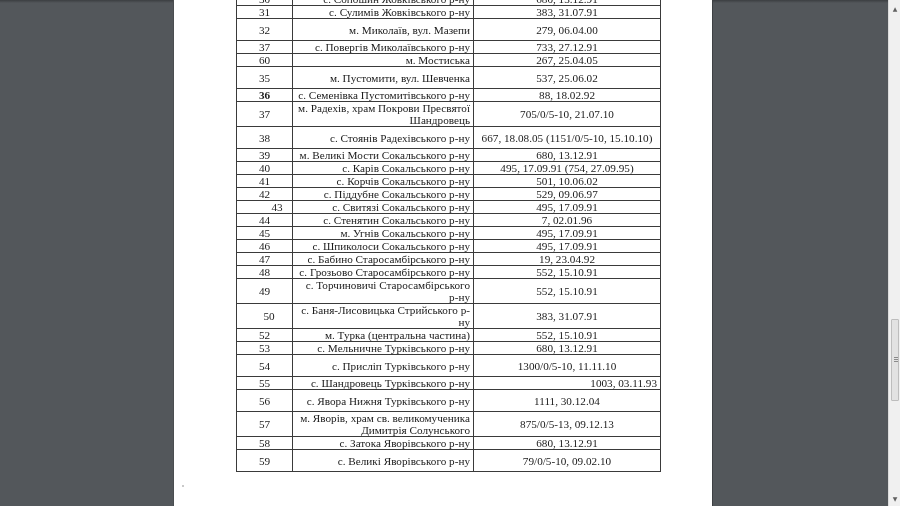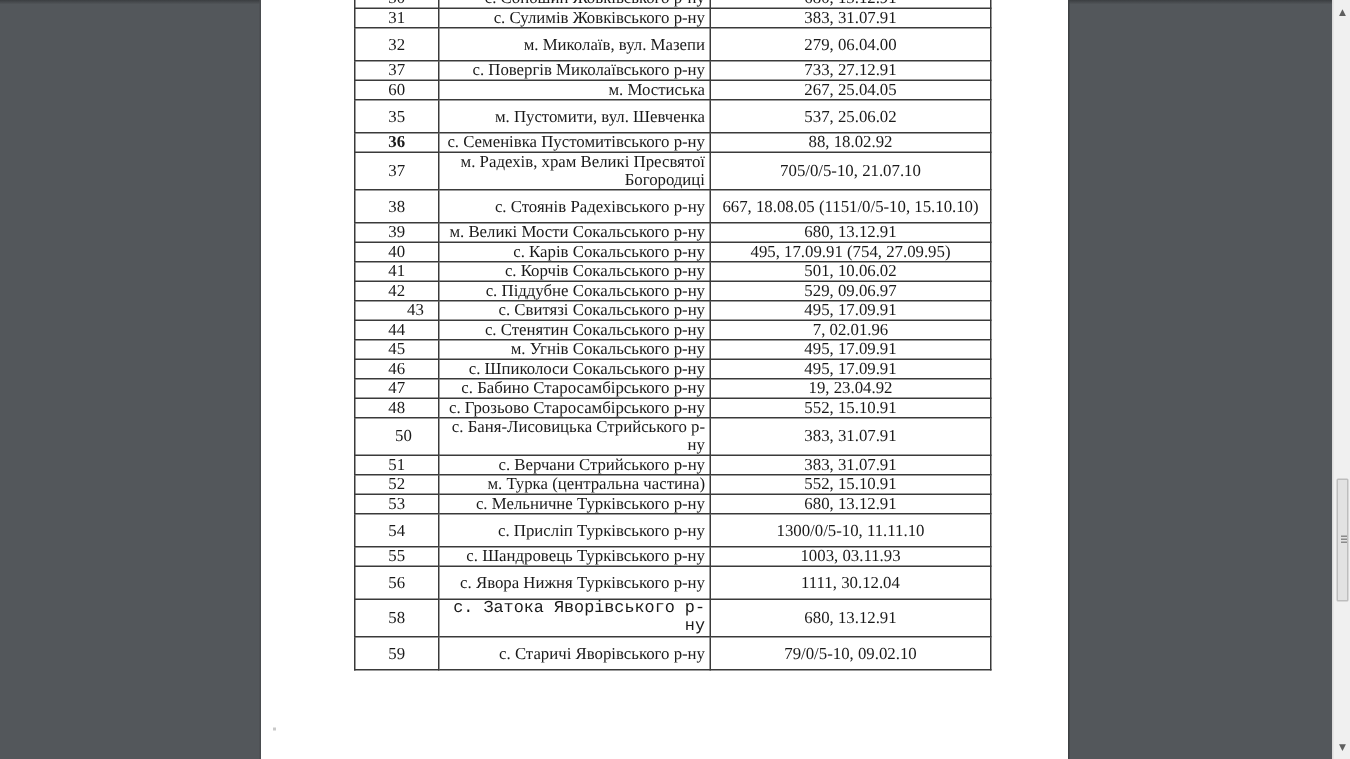--- a/index.html
+++ b/index.html
@@ -102,21 +102,21 @@
         <td class="place" style="height: 21px;">м. Пустомити, вул. Шевченка</td>
         <td class="ref" style="height: 21px;">537, 25.06.02</td>
       </tr>
       <tr>
         <td class="num" style="height: 12px; font-weight: bold;">36</td>
         <td class="place" style="height: 12px;">с. Семенівка Пустомитівського р-ну</td>
         <td class="ref" style="height: 12px;">88, 18.02.92</td>
       </tr>
       <tr>
         <td class="num" style="height: 12px;">37</td>
-        <td class="place" style="height: 12px;">м. Радехів, храм Великі Пресвятої Богородиці</td>
+        <td class="place" style="height: 12px;">м. Радехів, храм Покрови Пресвятої Шандровець</td>
         <td class="ref" style="height: 12px;">705/0/5-10, 21.07.10</td>
       </tr>
       <tr>
         <td class="num" style="height: 21px;">38</td>
         <td class="place" style="height: 21px;">с. Стоянів Радехівського р-ну</td>
         <td class="ref" style="height: 21px;">667, 18.08.05 (1151/0/5-10, 15.10.10)</td>
       </tr>
       <tr>
         <td class="num" style="height: 12px;">39</td>
         <td class="place" style="height: 12px;">м. Великі Мости Сокальського р-ну</td>
@@ -161,62 +161,67 @@
         <td class="num" style="height: 12px;">47</td>
         <td class="place" style="height: 12px;">с. Бабино Старосамбірського р-ну</td>
         <td class="ref" style="height: 12px;">19,  23.04.92</td>
       </tr>
       <tr>
         <td class="num" style="height: 12px;">48</td>
         <td class="place" style="height: 12px;">с. Грозьово Старосамбірського р-ну</td>
         <td class="ref" style="height: 12px;">552, 15.10.91</td>
       </tr>
       <tr>
+        <td class="num" style="height: 12px;">49</td>
+        <td class="place" style="height: 12px;">с. Торчиновичі Старосамбірського р-ну</td>
+        <td class="ref" style="height: 12px;">552, 15.10.91</td>
+      </tr>
+      <tr>
         <td class="num" style="height: 12px; padding-left: 12px;">50</td>
         <td class="place" style="height: 12px;">с. Баня-Лисовицька Стрийського р-ну</td>
         <td class="ref" style="height: 12px;">383, 31.07.91</td>
       </tr>
       <tr>
-        <td class="num" style="height: 12px;">51</td>
-        <td class="place" style="height: 12px;">с. Верчани Стрийського р-ну</td>
-        <td class="ref" style="height: 12px;">383, 31.07.91</td>
-      </tr>
-      <tr>
         <td class="num" style="height: 12px;">52</td>
         <td class="place" style="height: 12px;">м. Турка (центральна частина)</td>
         <td class="ref" style="height: 12px;">552, 15.10.91</td>
       </tr>
       <tr>
         <td class="num" style="height: 12px;">53</td>
         <td class="place" style="height: 12px;">с. Мельничне Турківського р-ну</td>
         <td class="ref" style="height: 12px;">680, 13.12.91</td>
       </tr>
       <tr>
         <td class="num" style="height: 21px;">54</td>
         <td class="place" style="height: 21px;">с. Присліп Турківського р-ну</td>
         <td class="ref" style="height: 21px;">1300/0/5-10, 11.11.10</td>
       </tr>
       <tr>
         <td class="num" style="height: 12px;">55</td>
         <td class="place" style="height: 12px;">с. Шандровець Турківського р-ну</td>
-        <td class="ref" style="height: 12px;">1003, 03.11.93</td>
+        <td class="ref" style="height: 12px; text-align: right;">1003, 03.11.93</td>
       </tr>
       <tr>
         <td class="num" style="height: 21px;">56</td>
         <td class="place" style="height: 21px;">с. Явора Нижня Турківського р-ну</td>
         <td class="ref" style="height: 21px;">1111, 30.12.04</td>
       </tr>
       <tr>
+        <td class="num" style="height: 12px;">57</td>
+        <td class="place" style="height: 12px;">м. Яворів, храм св. великомученика Димитрія Солунського</td>
+        <td class="ref" style="height: 12px;">875/0/5-13, 09.12.13</td>
+      </tr>
+      <tr>
         <td class="num" style="height: 12px;">58</td>
-        <td class="place" style="height: 12px; font-family: Liberation Mono, monospace;">с. Затока Яворівського р-ну</td>
+        <td class="place" style="height: 12px;">с. Затока Яворівського р-ну</td>
         <td class="ref" style="height: 12px;">680, 13.12.91</td>
       </tr>
       <tr>
         <td class="num" style="height: 21px;">59</td>
-        <td class="place" style="height: 21px;">с. Старичі Яворівського р-ну</td>
+        <td class="place" style="height: 21px;">с. Великі Яворівського р-ну</td>
         <td class="ref" style="height: 21px;">79/0/5-10, 09.02.10</td>
       </tr>
     </tbody>
 </table>
 
 <div class="scrollbar">
   <div class="scroll-arrow up">▲</div>
   <div class="scroll-track">
     <div class="scroll-thumb" id="scroll-thumb" style="height: 81.26px; top: 305.49px;">
       <div class="thumb-grip"></div>

